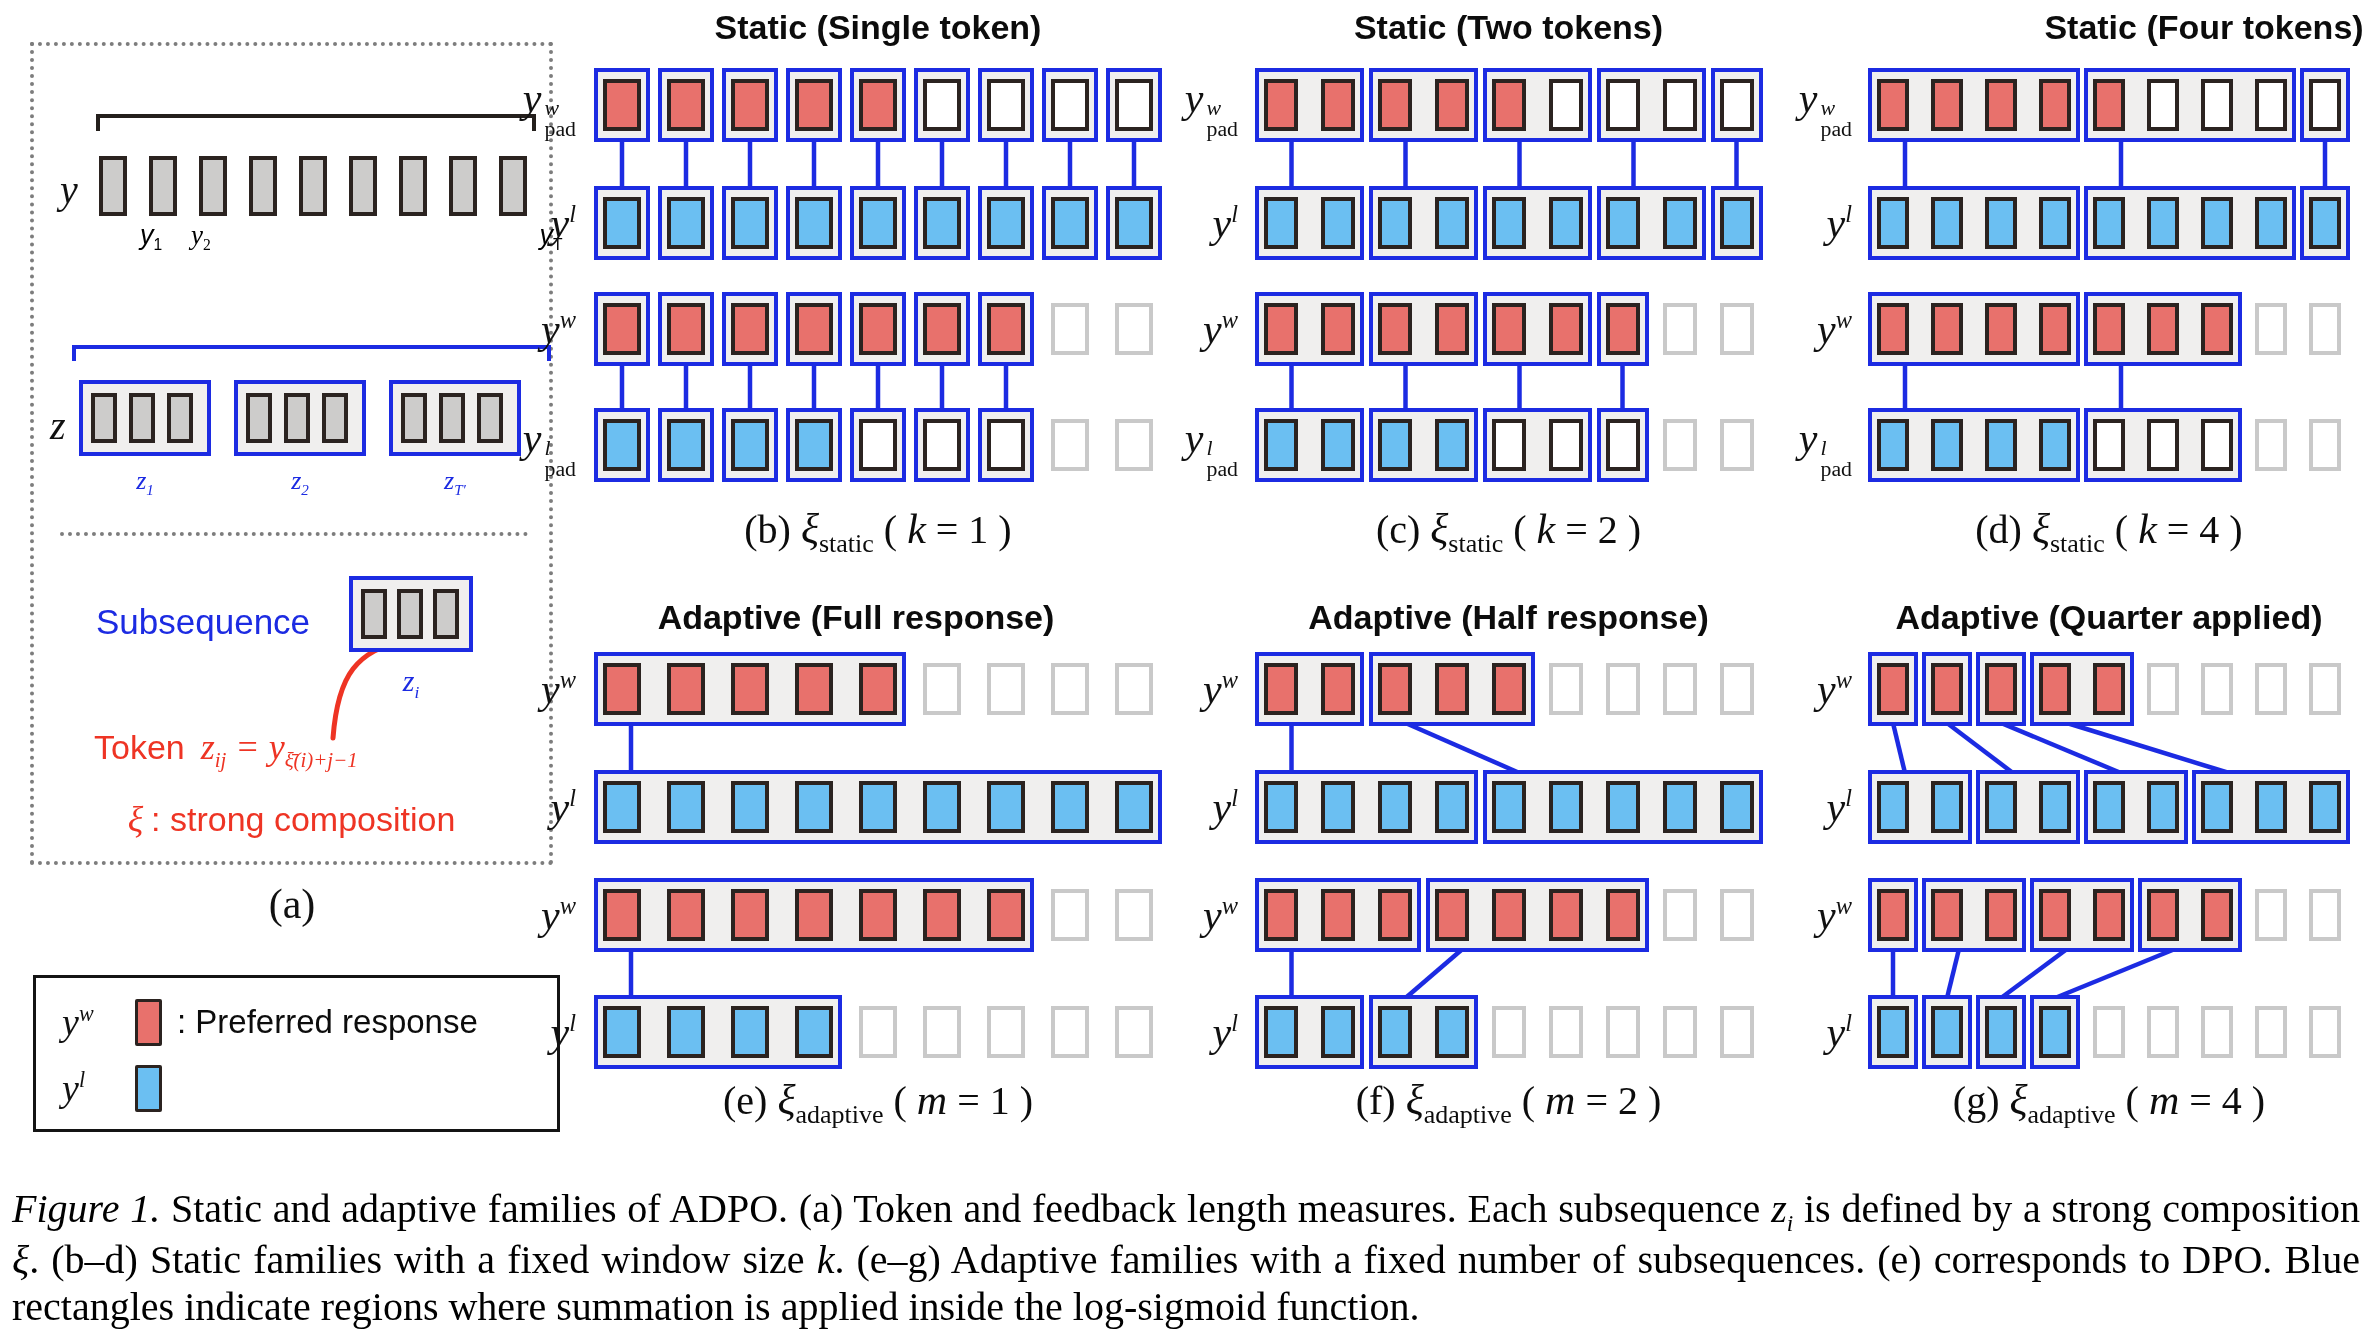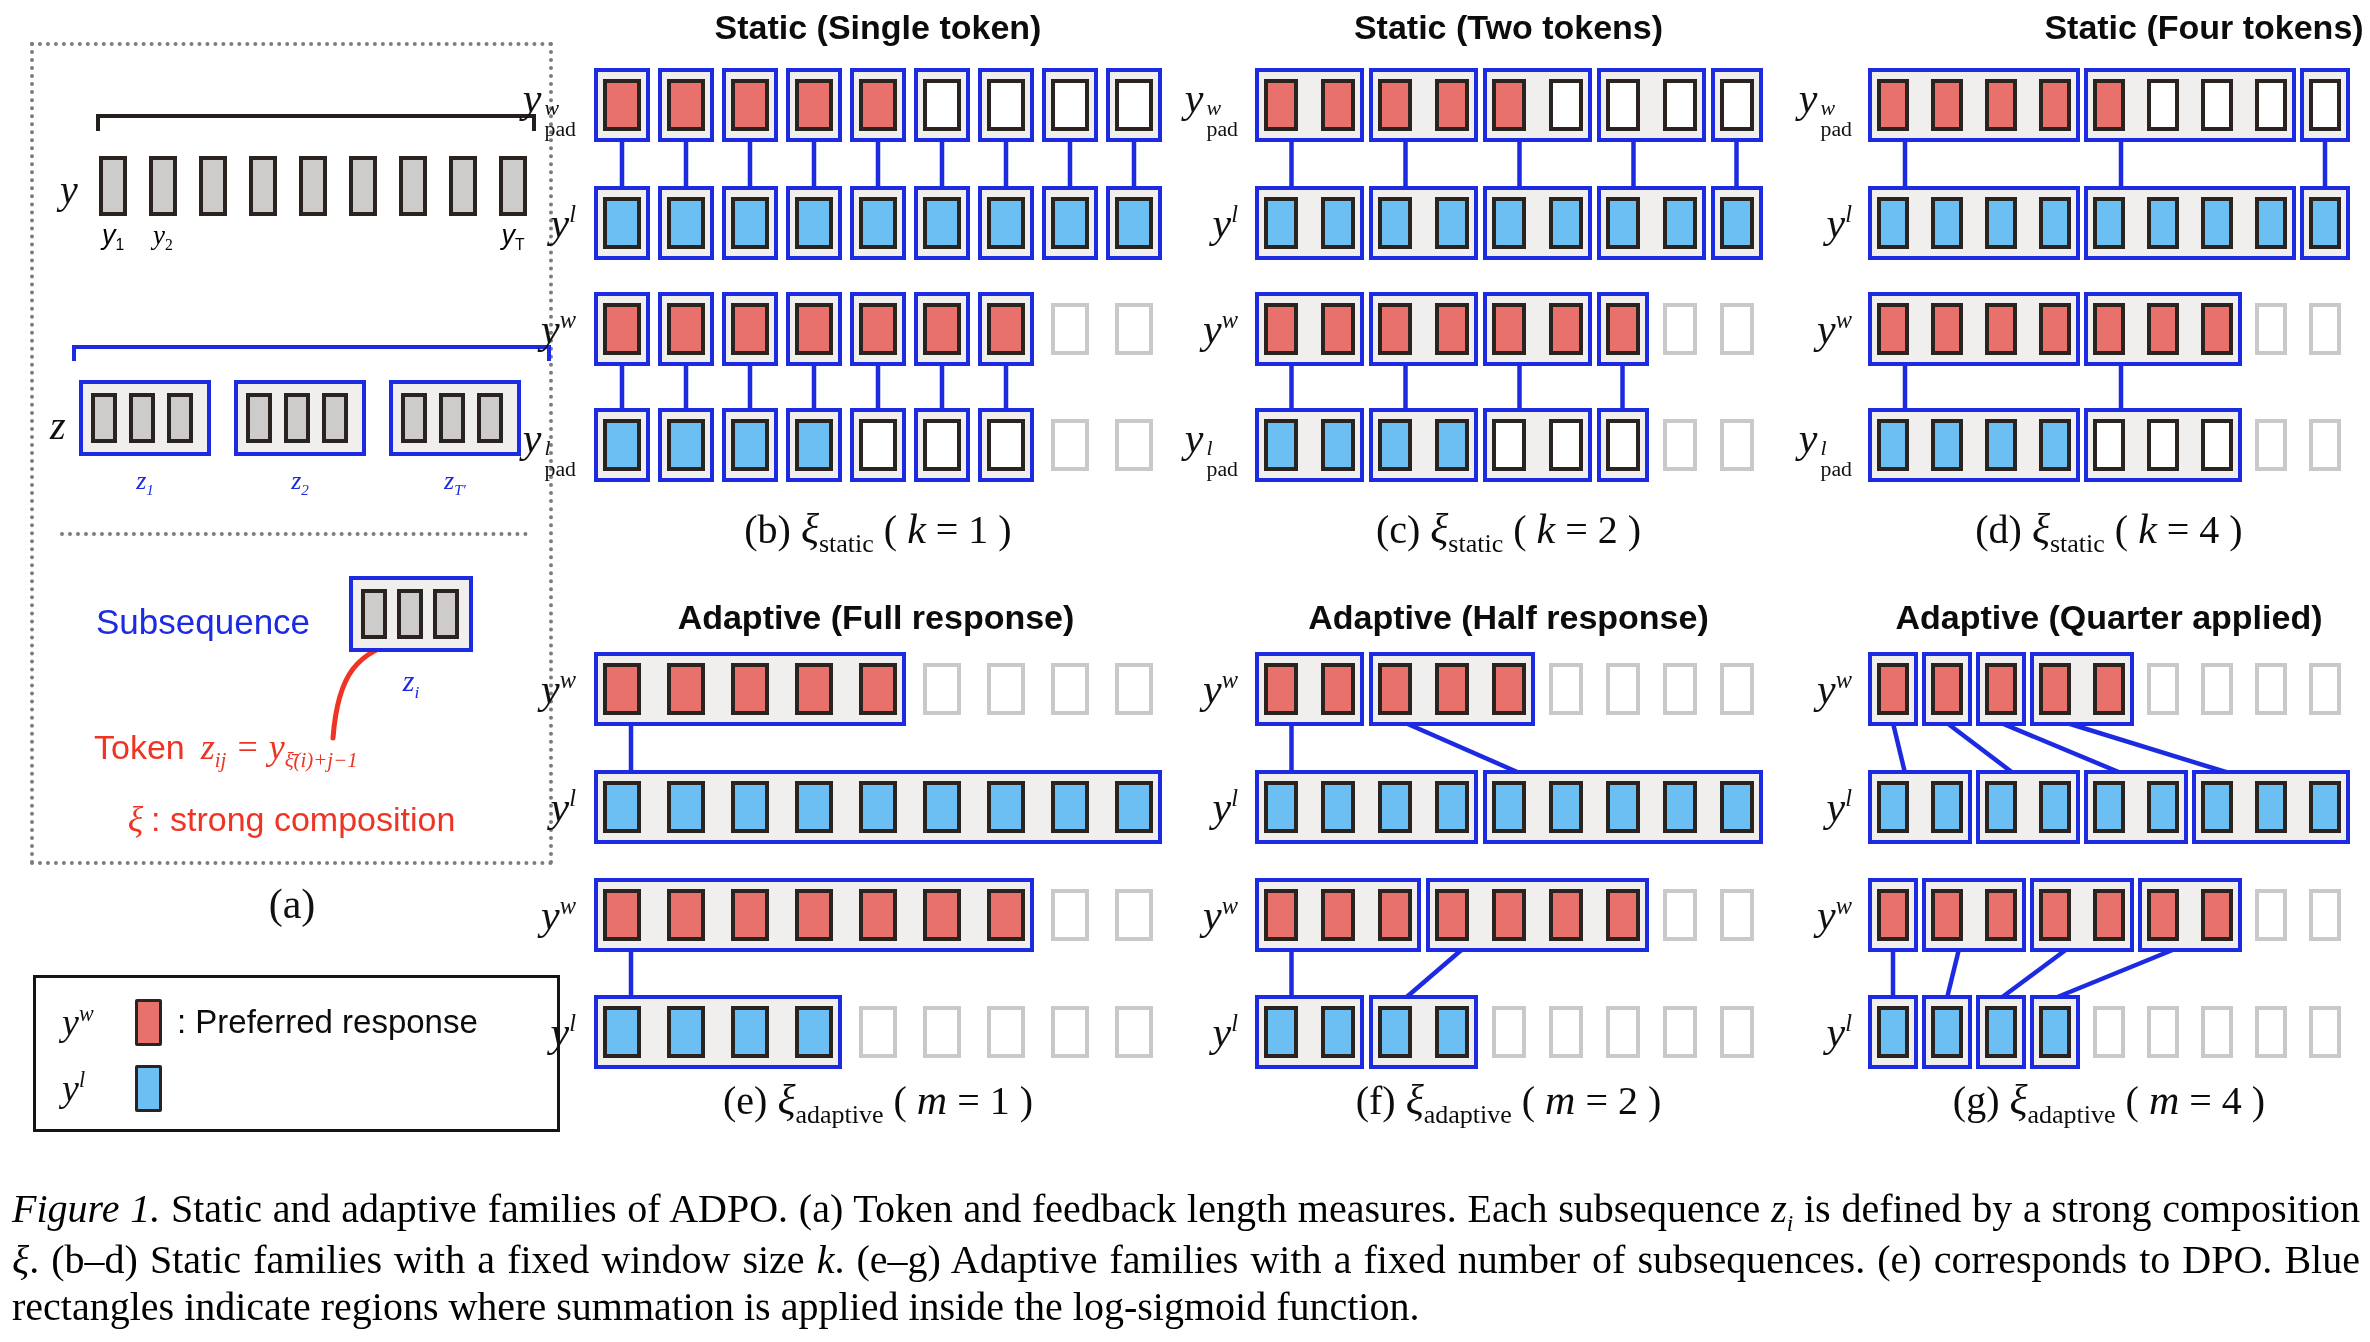--- a/index.html
+++ b/index.html
@@ -16,21 +16,21 @@
   .blue2{color:var(--blue);}
   .fred{color:var(--ared);}
   .bracket{position:absolute;box-sizing:border-box;}
   .bracket.black{left:62px;top:68px;width:440px;height:17px;border-top:4px solid #241f1c;border-left:4px solid #241f1c;border-right:4px solid #241f1c;}
   .bracket.blueb{left:38px;top:299px;width:479px;height:16px;border-top:4px solid var(--blue);border-left:4px solid var(--blue);border-right:4px solid var(--blue);}
   .seqlab{position:absolute;font-size:40px;color:#111;}
   #pa-ylab{left:26px;top:120px;}
   #pa-zlab{left:16px;top:356px;}
   #pa-ytokens{position:absolute;left:65px;top:110px;width:460px;height:62px;}
   #pa-ylabels{position:absolute;left:0;top:174px;width:100%;height:36px;}
-  .ysub{position:absolute;transform:translateX(-50%);font-size:27px;}
+  .ysub{position:absolute;transform:translateX(-50%);font-size:27px;margin-left:38px;}
   #pa-zrow{position:absolute;left:45px;top:334px;width:460px;height:76px;}
   #pa-zlabels{position:absolute;left:0;top:420px;width:100%;height:40px;}
   .zsub{position:absolute;transform:translateX(-50%);font-size:26px;color:var(--blue);}
   .pa-divider{position:absolute;left:26px;top:486px;width:468px;border-top:4px dotted #7d7d7d;}
   .pa-subseq{position:absolute;left:62px;top:556px;font-size:35px;}
   #pa-subbox{left:315px;top:530px;width:124px;height:76px;}
   #pa-subbox-label{position:absolute;left:377px;top:618px;transform:translateX(-50%);font-size:30px;color:var(--blue);}
   .pa-formula{position:absolute;left:60px;top:680px;display:flex;align-items:baseline;gap:16px;font-size:34px;color:var(--ared);}
   .pa-formula .m{font-size:36px;}
   .pa-strong{position:absolute;left:0;top:752px;width:100%;text-align:center;font-size:34px;color:var(--ared);}
@@ -445,21 +445,21 @@
           <div class="grp" style="left: 218px; top: 0px; width: 158px; height: 74px;"></div>
           <div class="tok pad" style="left: 227px; top: 11px; width: 32px; height: 52px;"></div>
           <div class="tok pad" style="left: 281px; top: 11px; width: 32px; height: 52px;"></div>
           <div class="tok pad" style="left: 335px; top: 11px; width: 32px; height: 52px;"></div>
           <div class="tok ghost" style="left: 389px; top: 11px; width: 32px; height: 52px;"></div>
           <div class="tok ghost" style="left: 443px; top: 11px; width: 32px; height: 52px;"></div>
         </div>
         <div class="pcap" style="left: 1866px; top: 505px; width: 486px;"><span>(d)  </span><i>ξ</i><sub>static</sub><span>  ( </span><i>k</i><span> = </span><span>4</span><span> )</span></div>
       </div>
       <div class="panel">
-        <div class="ptitle" style="left: 588px; top: 598px; width: 576px;">Adaptive (Full response)</div>
+        <div class="ptitle" style="left: 568px; top: 598px; width: 576px;">Adaptive (Full response)</div>
         <div class="rowlab" style="left: 346px; top: 652px; width: 230px; height: 74px;">
           <span class="symwrap"><i>y</i><sup>w</sup></span>
         </div>
         <div class="rowc" style="left: 590px; top: 652px; width: 576px; height: 74px;">
           <div class="grp" style="left: 4px; top: 0px; width: 312px; height: 74px;"></div>
           <div class="tok w" style="left: 13px; top: 11px; width: 38px; height: 52px;"></div>
           <div class="tok w" style="left: 77px; top: 11px; width: 38px; height: 52px;"></div>
           <div class="tok w" style="left: 141px; top: 11px; width: 38px; height: 52px;"></div>
           <div class="tok w" style="left: 205px; top: 11px; width: 38px; height: 52px;"></div>
           <div class="tok w" style="left: 269px; top: 11px; width: 38px; height: 52px;"></div>

